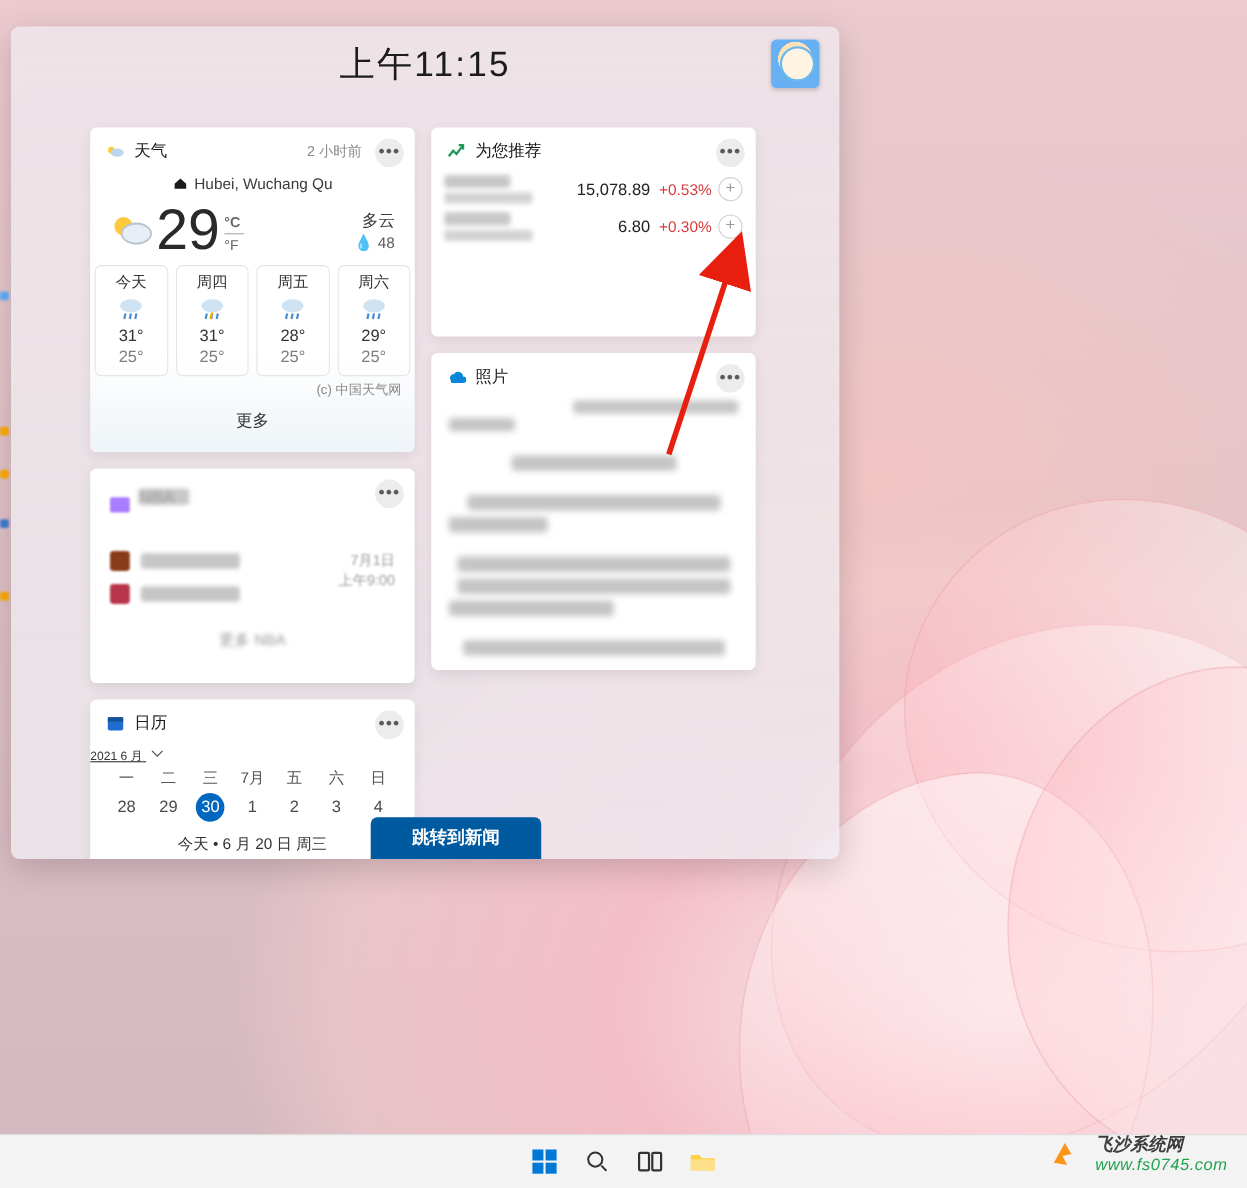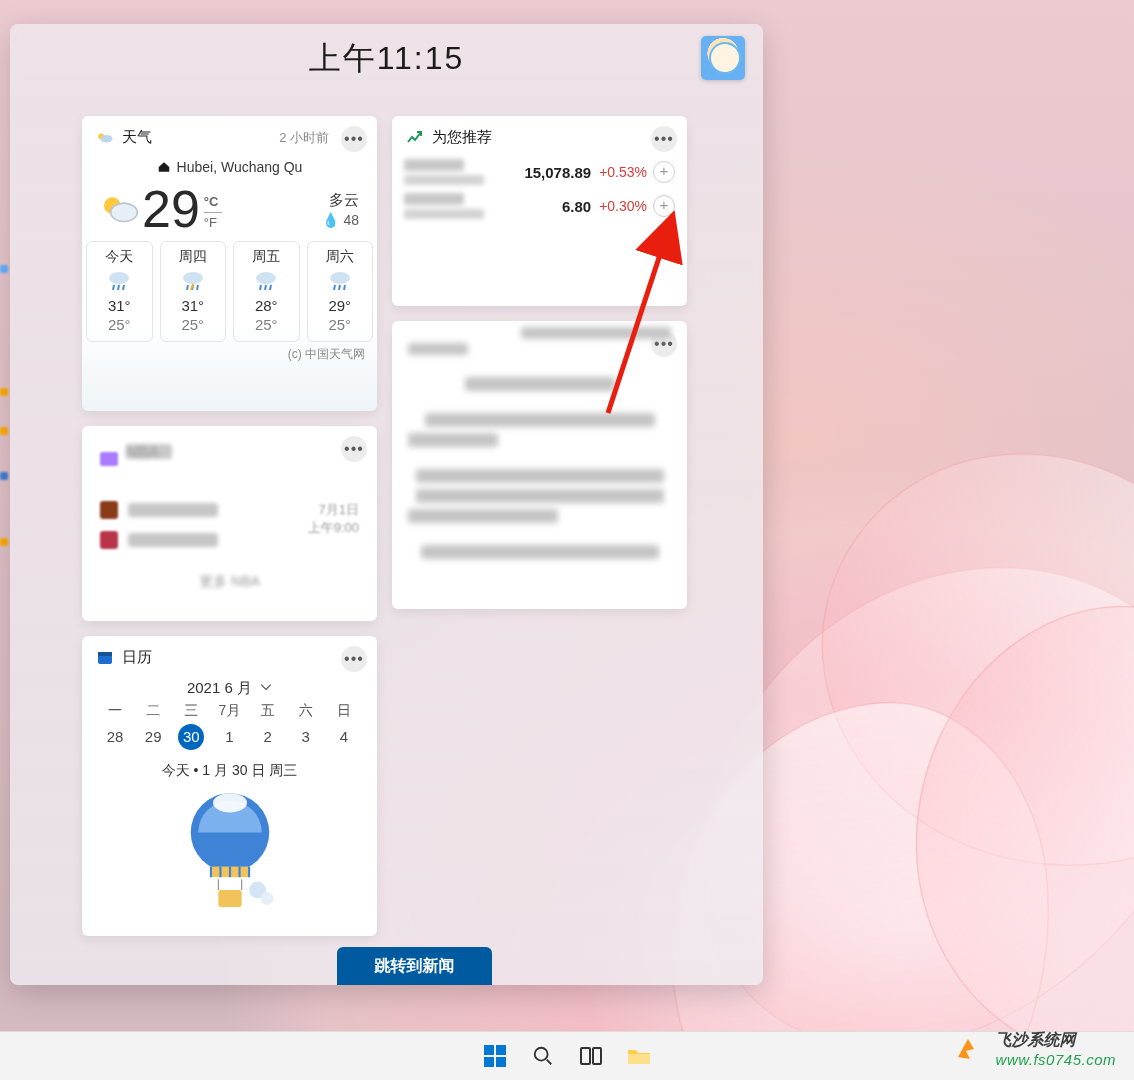--- a/index.html
+++ b/index.html
@@ -14,21 +14,21 @@
 .petal{position:absolute;border:1px solid rgba(236,160,165,.6);background:
  linear-gradient(180deg,rgba(255,255,255,0.5),rgba(255,180,190,0.3));
  border-radius:60% 40% 55% 45%/55% 40% 60% 45%;
  filter:blur(.4px);}
 .p1{width:430px;height:540px;left:730px;top:535px;transform:rotate(35deg);}
 .p2{width:420px;height:430px;left:830px;top:445px;transform:rotate(80deg);}
 .p3{width:380px;height:470px;left:670px;top:705px;transform:rotate(-5deg);}
 .p4{width:440px;height:370px;left:880px;top:640px;transform:rotate(120deg);}
 
 
-.board{position:absolute;left:10px;top:24px;width:753px;height:961px;border-radius:8px;
+.board{position:absolute;left:10px;top:24px;width:753px;height:757px;border-radius:8px;
 background:linear-gradient(180deg,rgba(238,235,240,0.72),rgba(238,235,240,0.80));
 backdrop-filter:blur(3px);box-shadow:0 8px 30px rgba(0,0,0,.18);overflow:hidden;}
 .hdr{height:70px;display:flex;align-items:center;justify-content:center;position:relative;}
 .clock{font-size:32px;color:#1b1b1b;font-weight:400;letter-spacing:2px;}
 .avatar{position:absolute;right:18px;top:12px;width:44px;height:44px;border-radius:5px;
 background:radial-gradient(circle at 50% 40%,#ffe2b8 0,#ffe2b8 45%,#66b0f3 46%);
 box-shadow:0 1px 4px rgba(0,0,0,.2);cursor:pointer;}
 .av-face{position:absolute;left:8px;top:6px;width:28px;height:28px;border-radius:50%;
 background:#fff3e1;border:2px solid #6cb9ee;}
 .search{margin:8px 72px 0 72px;height:48px;border-radius:8px;
@@ -71,35 +71,35 @@
 .blurline{height:16px;background:#c8c8c8;border-radius:3px;filter:blur(2px);margin-bottom:14px;}
 .blurhead{width:46px;height:15px;}
 .blurchip{width:18px;height:18px;border-radius:3px;display:inline-block;vertical-align:middle;margin-right:10px;filter:blur(1.2px);}
 .rowL{display:flex;align-items:center;margin-bottom:12px;}
 .rowL .lab{width:90px;height:14px;background:#c6c6c6;border-radius:3px;filter:blur(2px);}
 .sptime{float:right;text-align:right;color:#9a9a9a;font-size:13px;filter:blur(1.2px);}
 .spfoot{text-align:center;color:#9a9a9a;font-size:14px;filter:blur(2px);}
 
 
 .calendar{height:300px;overflow:hidden;}
-.calhead2{text-align:center;color:#333;font-size:15px;padding:6px 0 4px;}
+.calhead2{text-align:left;color:#333;font-size:11px;padding:6px 0 4px;text-decoration:underline;}
 .calhead2 svg{width:12px;height:12px;margin-left:4px;}
 .cdow{display:grid;grid-template-columns:repeat(7,1fr);font-size:14px;color:#555;text-align:center;padding:0 14px;}
 .cweek{display:grid;grid-template-columns:repeat(7,1fr);text-align:center;padding:4px 14px;font-size:15px;color:#4a4a4a;}
 .cday{height:26px;line-height:26px;}
 .ctoday{background:#0067c0;color:#fff;border-radius:50%;width:26px;margin:0 auto;}
 .cthead3{text-align:center;font-size:14px;color:#333;margin-top:8px;}
 .balloon{width:110px;height:138px;margin:8px auto 0;display:block;}
 
 
 .stocks{height:190px;}
 .srow{display:flex;align-items:center;justify-content:space-between;padding:6px 12px 2px 12px;font-size:15px;}
 .srow .sname{color:#b7b7b7;font-size:14px;filter:blur(2.5px);}
 .srow .sname .sm{display:block;font-size:12px;}
-.srow .sv{color:#222;font-weight:700;margin-left:auto;margin-right:8px;}
+.srow .sv{color:#222;font-weight:400;margin-left:auto;margin-right:8px;}
 .srow .sc{color:#d83b3b;font-size:14px;margin-right:6px;}
 .srow .plus{width:20px;height:20px;border:1px solid #cfcfcf;border-radius:50%;color:#9a9a9a;line-height:18px;text-align:center;cursor:pointer;}
 .slink{color:#0070d0;text-align:center;font-size:14px;padding:12px 0 14px;cursor:pointer;}
 
 
 .photos{height:288px;}
 .pbody{padding:6px 16px 10px 16px;color:#9c9c9c;font-size:14px;}
 .pblur{background:#c4c4c4;border-radius:3px;filter:blur(3px);}
 
 
@@ -234,20 +234,21 @@
         <ellipse cx="13" cy="9" rx="10" ry="6" fill="#cfe2f2"></ellipse>
         <line x1="8" y1="16" x2="7" y2="21" stroke="#4a8dd6" stroke-width="2"></line>
         <line x1="13" y1="16" x2="12" y2="21" stroke="#4a8dd6" stroke-width="2"></line>
         <line x1="18" y1="16" x2="17" y2="21" stroke="#4a8dd6" stroke-width="2"></line>
       </svg>
       <div class="hi">29°</div>
       <div class="lo">25°</div>
     </div>
           </div>
         <div class="wattr">(c) 中国天气网</div>
+        <div class="wmore">更多</div>
       </div>
 
       <div class="card sports" style="margin-top:15px">
         <div class="more">
             <span class="dots">•••</span>
           </div>
         <div class="body">
           <div style="display:flex;align-items:center;margin-bottom:28px">
             <span style="width:18px;height:14px;background:#a97cff;border-radius:2px;filter:blur(1px);margin-right:8px"></span>
             <span class="blurline blurhead">NBA</span>
@@ -309,21 +310,21 @@
             <div>
               <div class="cday">2</div>
             </div>
             <div>
               <div class="cday">3</div>
             </div>
             <div>
               <div class="cday">4</div>
             </div>
           </div>
-        <div class="cthead3">今天 • 1 月 30 日 周三</div>
+        <div class="cthead3">今天 • 6 月 20 日 周三</div>
         <svg class="balloon" viewBox="0 0 100 130">
           <circle cx="50" cy="42" r="37" fill="#3e83d6"></circle>
           <path d="M20 42a30 30 0 0 1 60 0" fill="#7db1ee"></path>
           <ellipse cx="50" cy="14" rx="16" ry="9" fill="#fff" opacity=".9"></ellipse>
           <rect x="32" y="74" width="36" height="10" fill="#f1c35a"></rect>
           <path d="M32 74v10M41 74v10M50 74v10M59 74v10M68 74v10" stroke="#3e83d6" stroke-width="2"></path>
           <rect x="39" y="96" width="22" height="16" rx="2" fill="#f1c35a"></rect>
           <line x1="39" y1="86" x2="39" y2="96" stroke="#888"></line>
             <line x1="61" y1="86" x2="61" y2="96" stroke="#888"></line>
           <circle cx="76" cy="96" r="8" fill="#d4e5f7"></circle>
@@ -363,20 +364,29 @@
                 <span class="sm" style="display:block;width:80px;height:10px;background:#d2d2d2;border-radius:2px"></span>
               </div>
       <span class="sv">6.80</span>
       <span class="sc">+0.30%</span>
       <span class="plus">+</span>
     </div>
           </div>
       </div>
 
       <div class="card photos" style="margin-top:15px">
+        <div class="chead">
+          <span class="ico">
+            <svg width="18" height="14" viewBox="0 0 24 16">
+                <path d="M5 12a5 5 0 0 1 4-8 6 6 0 0 1 11 3 4 4 0 0 1 0 8H6a4 4 0 0 1-1-3z" fill="#0b87da"></path>
+              </svg>
+          </span>
+          <span>照片</span>
+          <span class="sub" style="margin-right:34px;width:120px;height:12px" class_=""></span>
+        </div>
         <div class="more">
             <span class="dots">•••</span>
           </div>
         <div class="pbody">
           <div class="pblur" style="width:150px;height:12px;margin-left:auto;margin-bottom:4px"></div>
           <div class="pblur" style="width:60px;height:12px;margin-bottom:22px"></div>
           <div class="pblur" style="width:150px;height:14px;margin:0 auto 22px;"></div>
           <div class="pblur" style="width:230px;height:14px;margin:0 auto 6px;"></div>
           <div class="pblur" style="width:90px;height:14px;margin-bottom:22px;"></div>
           <div class="pblur" style="width:248px;height:14px;margin:0 auto 6px;"></div>

